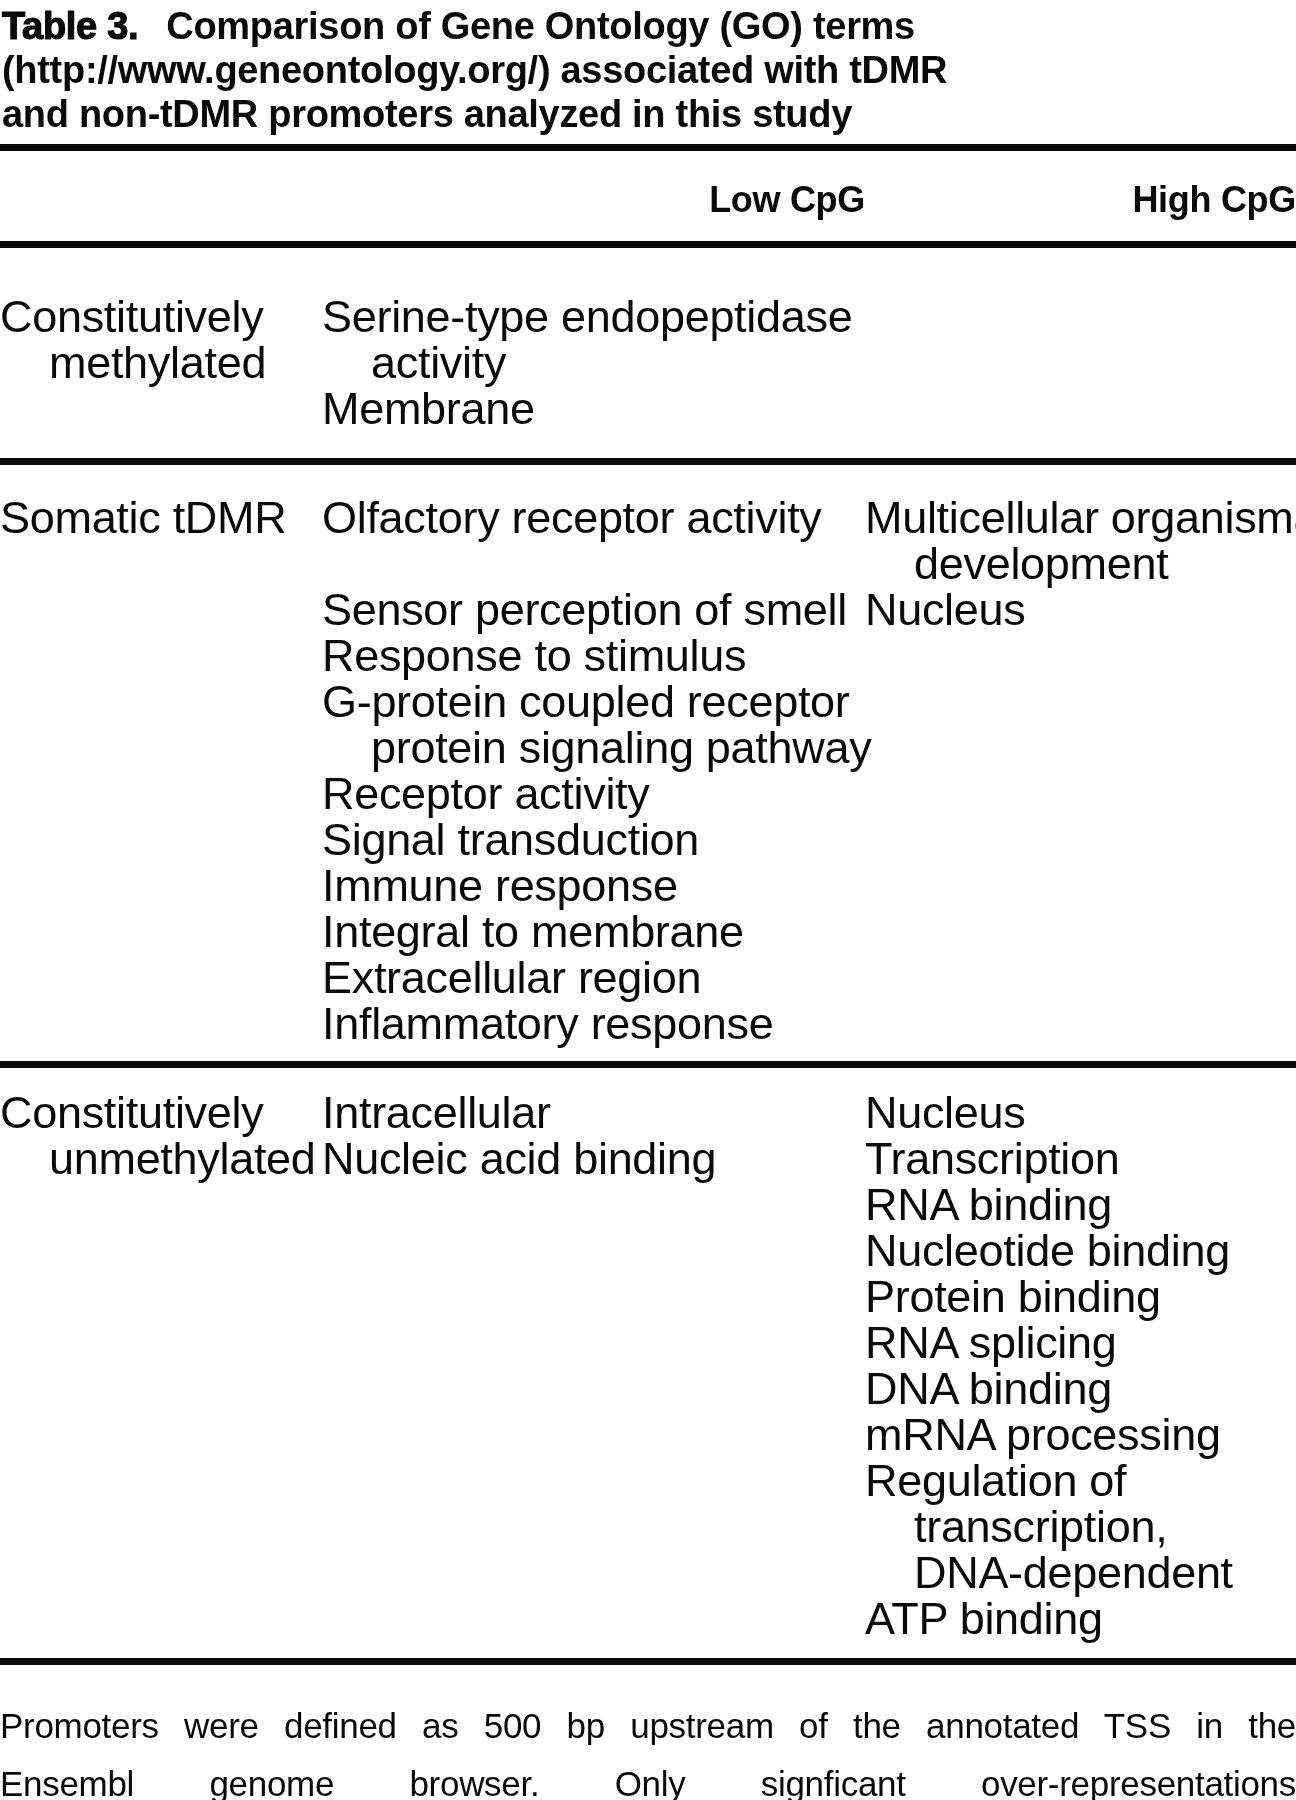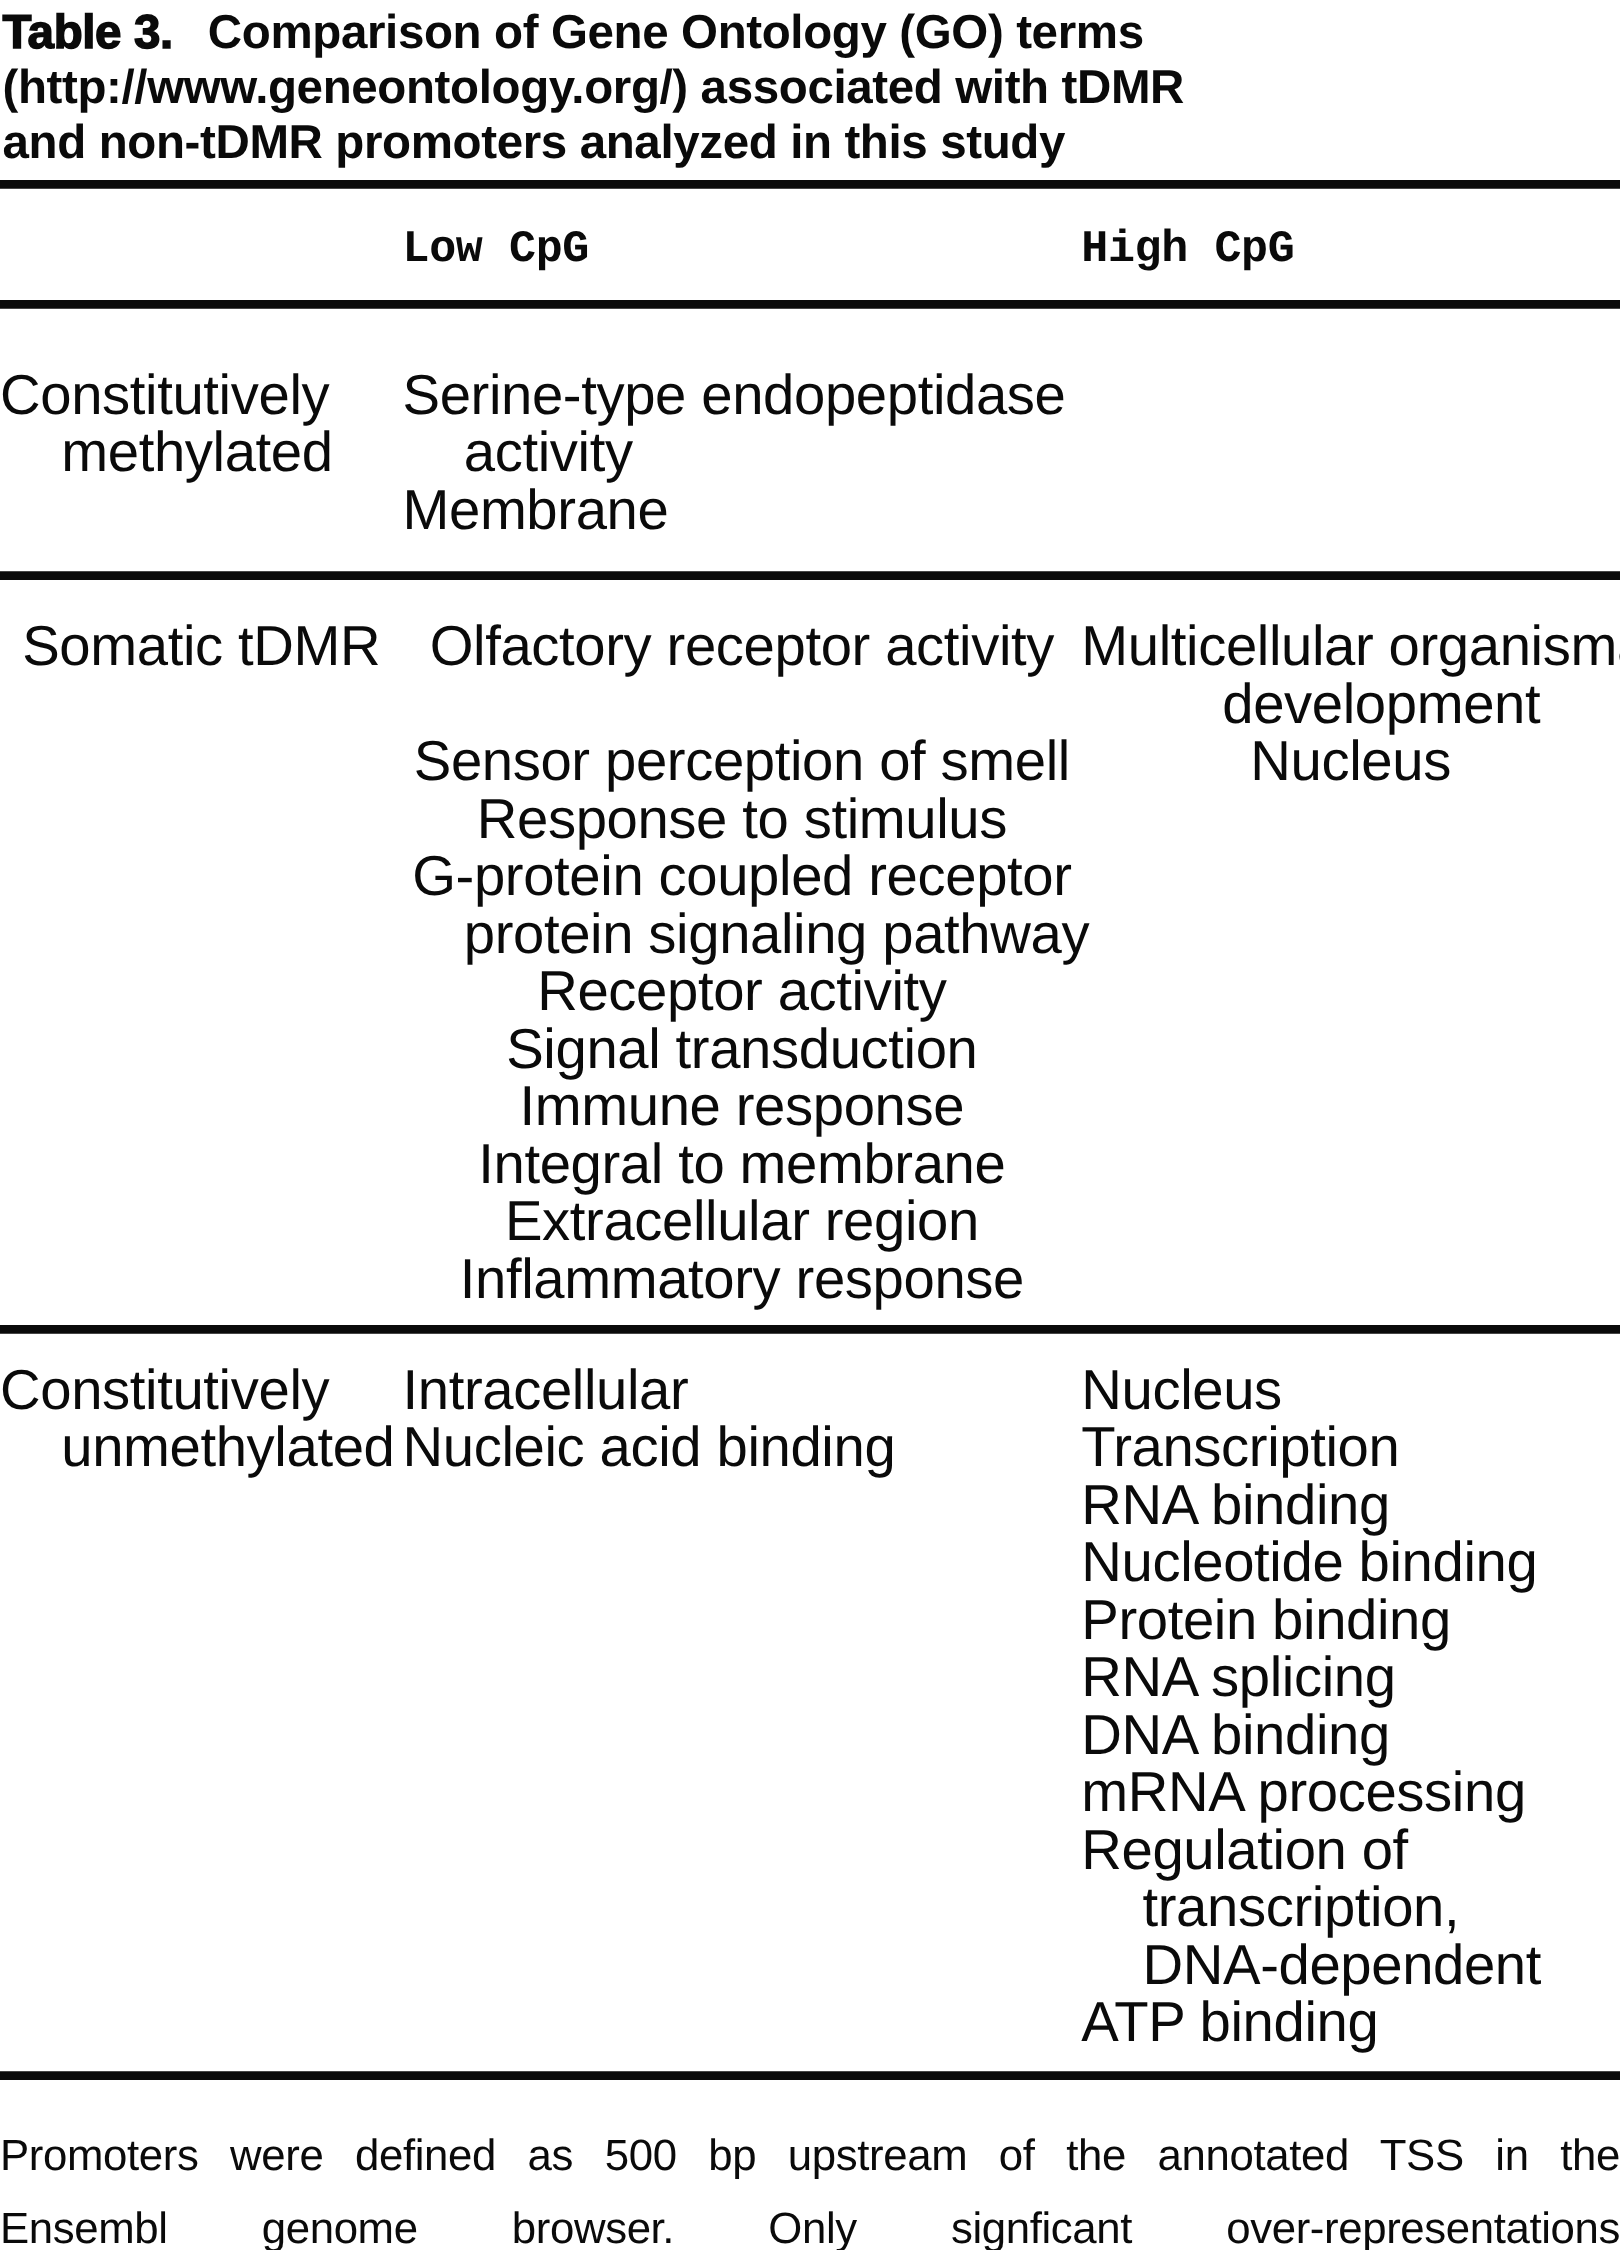--- a/index.html
+++ b/index.html
@@ -9,24 +9,24 @@
     background: #ffffff; color: #0a0a0a;
     font-family: "Liberation Sans", "DejaVu Sans", sans-serif;
   }
   .caption { font-size: 38px; font-weight: bold; line-height: 44px; padding: 4px 2px 8px 2px; letter-spacing: -0.3px; }
   .caption .tlabel { -webkit-text-stroke: 1.2px #0a0a0a; margin-right: 28px; }
   .rule { height: 7px; background: #0a0a0a; width: 1296px; }
   .colheads {
     display: grid; grid-template-columns: 322px 543px 431px;
     font-weight: bold; font-size: 36px; padding: 28px 0 20px 0; letter-spacing: -0.3px;
   }
-  .colheads .ch { text-align: left; font-family: Liberation Mono, monospace; }
+  .colheads .ch { text-align: right; }
   .trow { display: grid; grid-template-columns: 322px 543px 431px; }
   .row-0 { padding: 46px 0 26px 0; }
-  .row-1 { padding: 30px 0 14px 0; text-align: center; }
+  .row-1 { padding: 30px 0 14px 0; }
   .row-2 { padding: 22px 0 16px 0; }
   .tcell { font-size: 45px; line-height: 46px; letter-spacing: -0.3px; }
   .tline { white-space: nowrap; }
   .tline.ind { padding-left: 49px; }
   .footnote { font-size: 35px; line-height: 47px; padding-top: 26px; letter-spacing: -0.3px; }
   .jline { text-align: justify; text-align-last: justify; margin-top: 11px; }
   .fline3 i { font-style: italic; }
   .fline3 sup { font-size: 22px; line-height: 0; vertical-align: 10px; }
 </style>
 </head>

